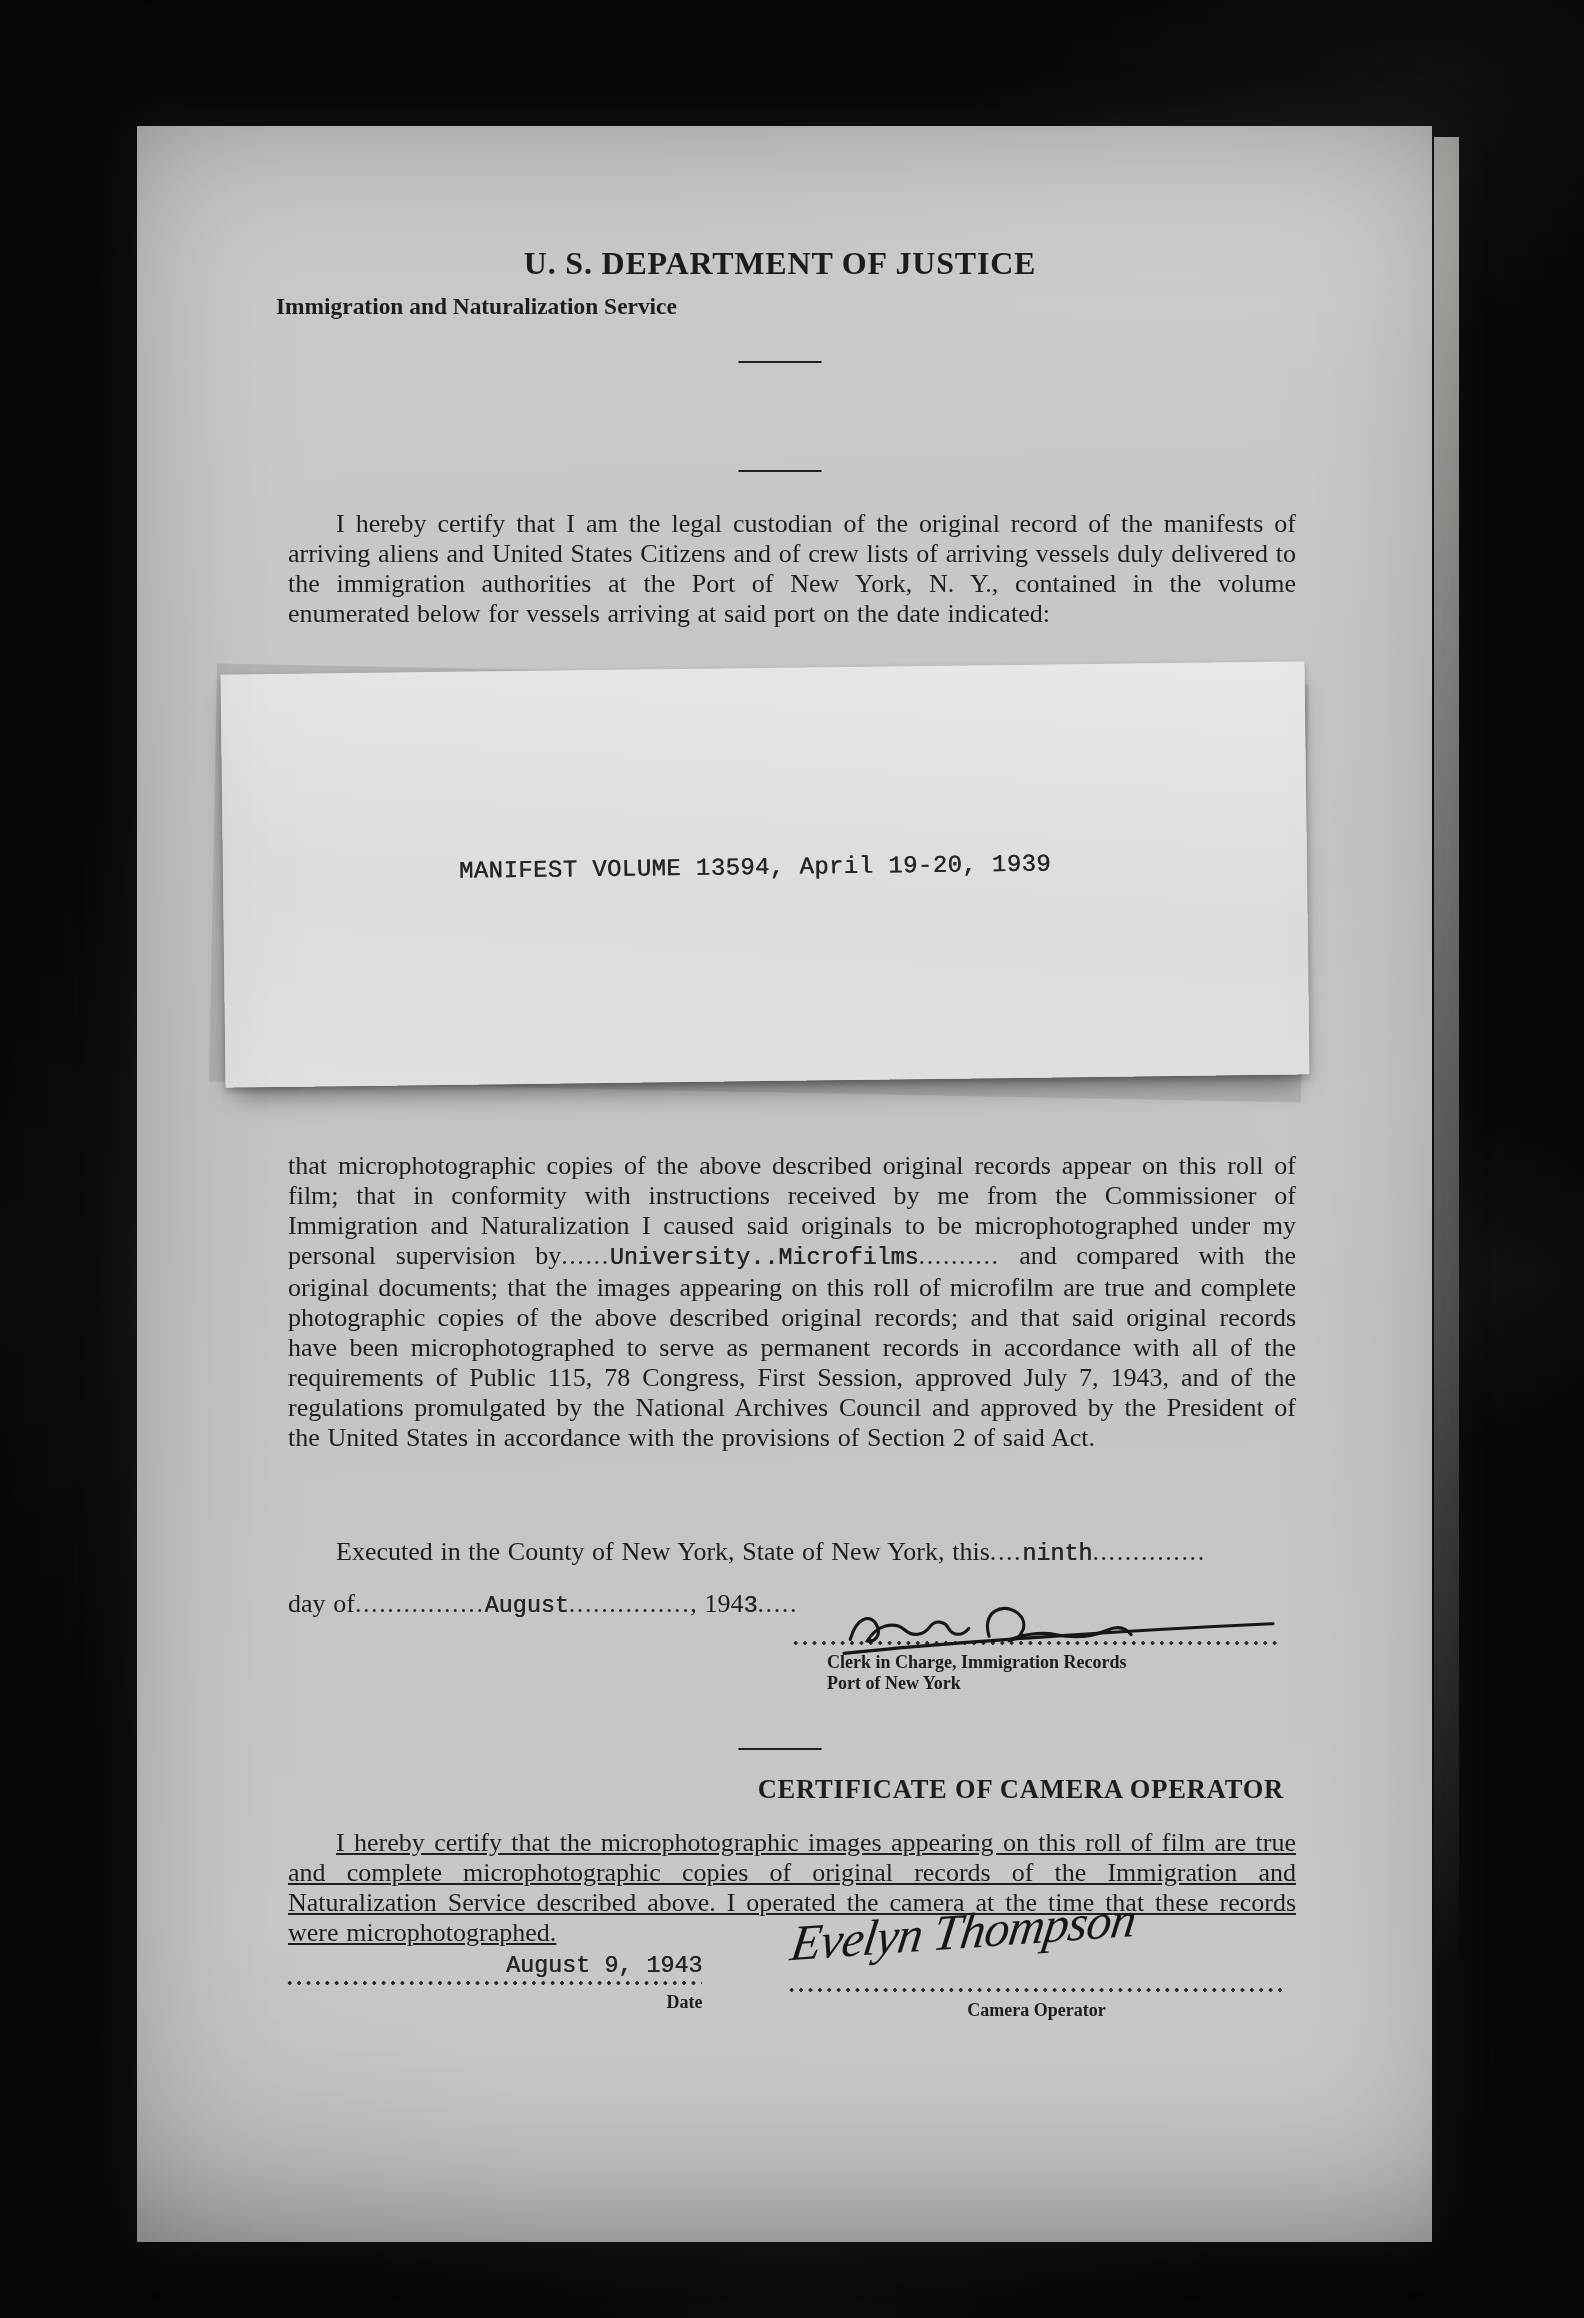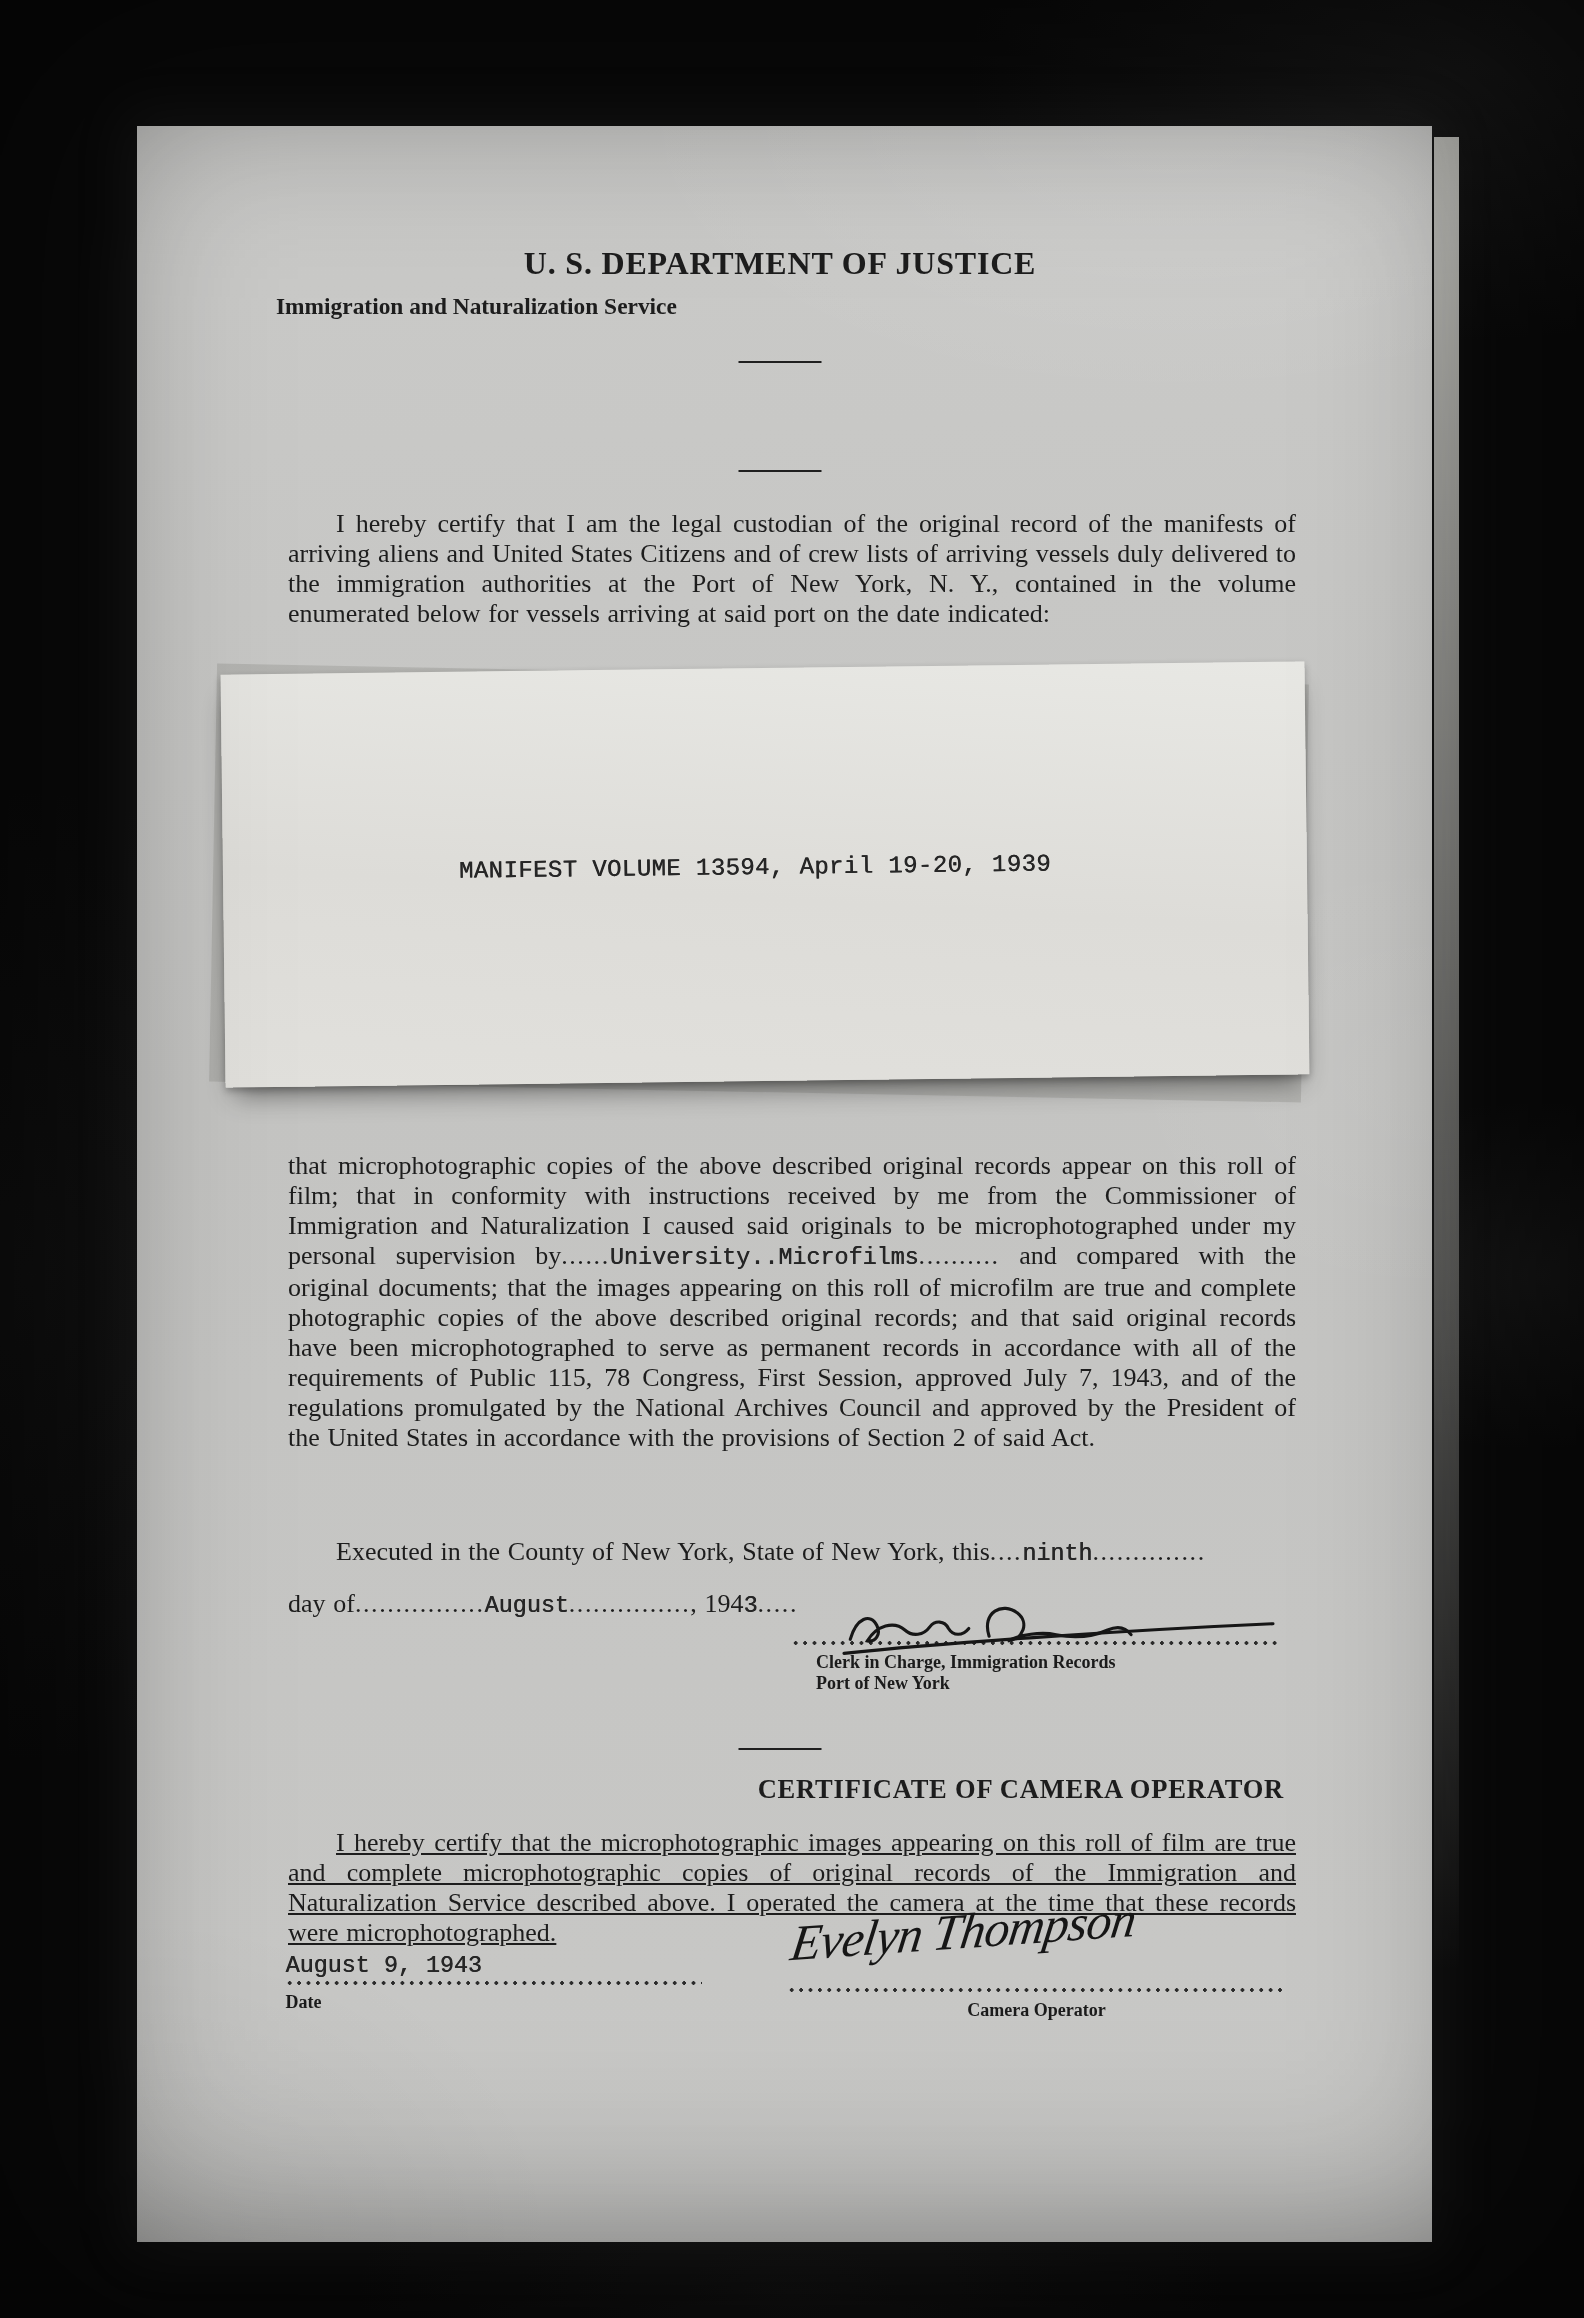--- a/index.html
+++ b/index.html
@@ -71,26 +71,26 @@
   .executed { position:absolute; top:1399px; width:100%; text-indent:48px; white-space:nowrap; }
   .dayof { position:absolute; top:1451px; width:100%; white-space:nowrap; }
   .dotted {
     height:3.9px;
     background-image:radial-gradient(circle, #2a2a2a 1.6px, transparent 1.9px);
     background-size:9.4px 3.9px; background-repeat:repeat-x; background-position:0 center;
   }
   .clerk { position:absolute; left:515px; top:1465px; width:491px; }
   .clerk-sig-svg { display:block; width:445px; height:78px; margin:0 0 -28px 45px; position:relative; z-index:2; }
   .caption { font-size:18px; font-weight:bold; line-height:1.18; color:#1b1b1b; }
-  .clerk .caption { margin-top:7px; margin-left:25px; }
+  .clerk .caption { margin-top:7px; margin-left:36px; }
   .cam-title {
     position:absolute; top:1648px; width:100%; text-align:right;
     font-size:26.5px; font-weight:bold; letter-spacing:0.8px;
   }
-  .date-group { position:absolute; left:9.4px; top:1824px; width:417px; text-align:left; }
+  .date-group { position:absolute; left:9.4px; top:1824px; width:417px; text-align:right; }
   .date-group .date-value { position:relative; top:3.1px; }
   .date-group .dotted { margin-top:4.7px; }
   .date-group .caption { margin-top:7px; }
   .op-group { position:absolute; left:511px; top:1787px; width:499px; text-align:center; }
   .script-sig {
     position:absolute; left:3.9px; top:-11px; z-index:2;
     font-size:50px; font-style:italic; white-space:nowrap;
     transform:rotate(-4deg) skewX(-12deg); letter-spacing:-0.8px; color:#161616;
   }
   .op-group .dotted { margin-top:75px; }

